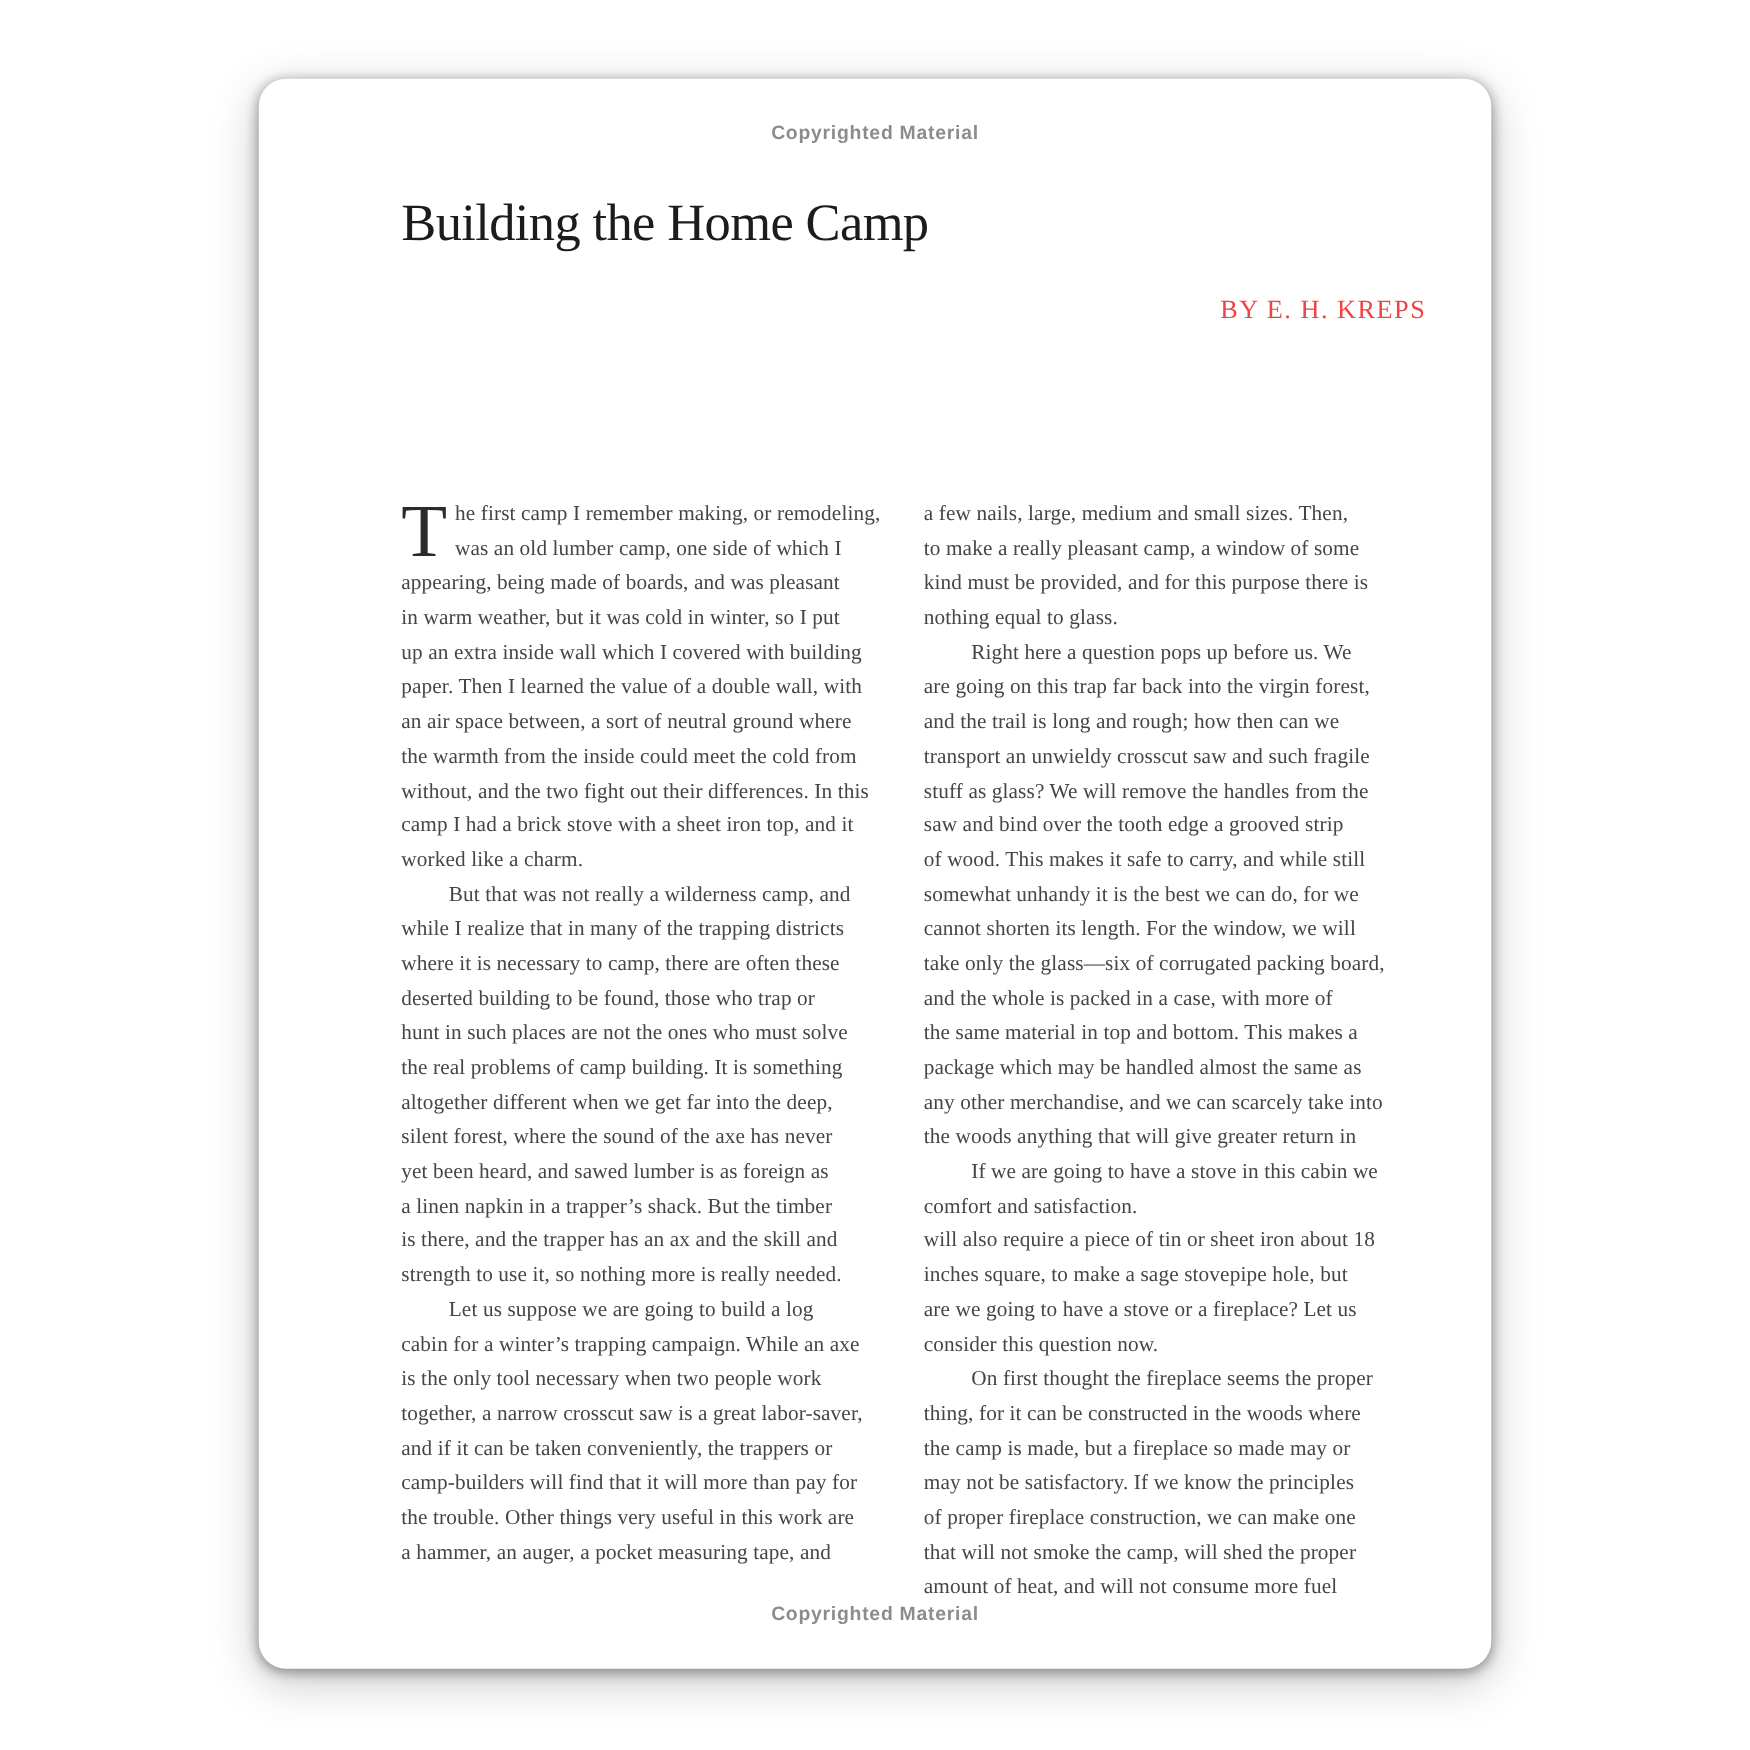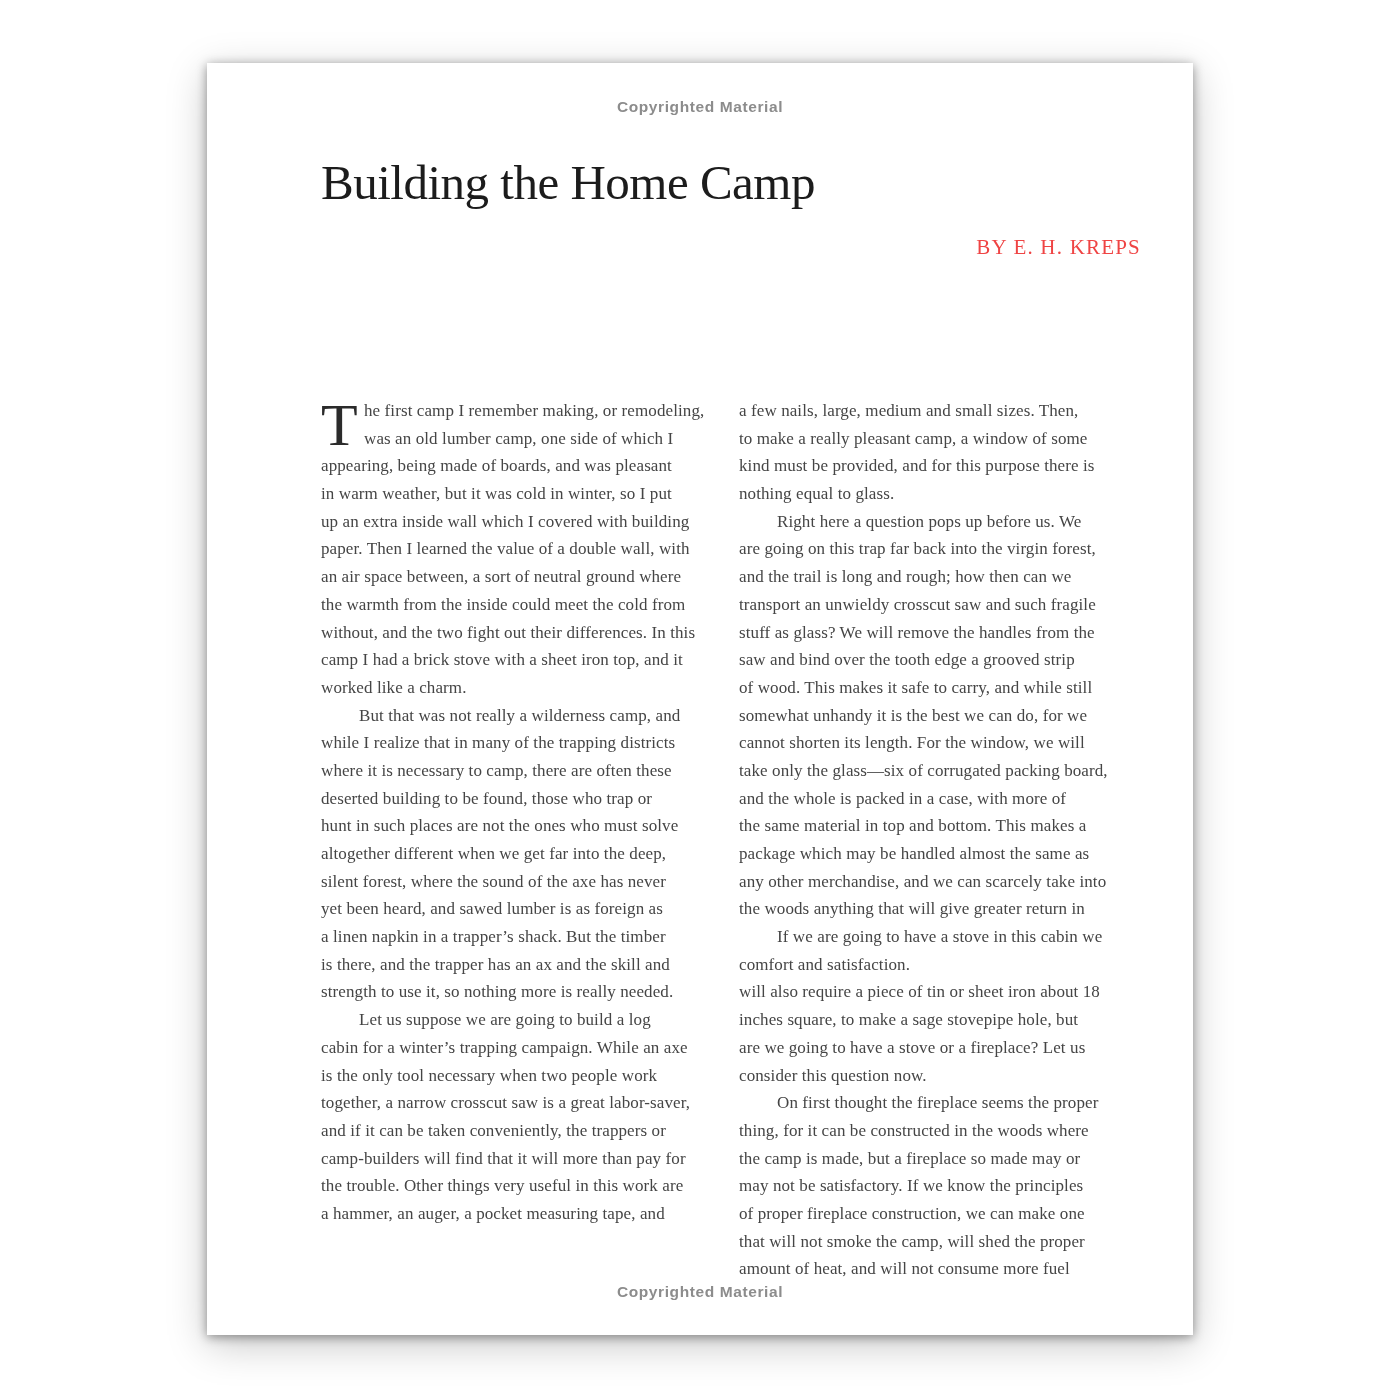--- a/index.html
+++ b/index.html
@@ -9,37 +9,38 @@
     font-family:"Liberation Serif", serif;
     position:relative;
     overflow:hidden;
   }
   .page{
     position:absolute;
     left:207px;top:63px;
     width:986px;height:1272px;
     background:#ffffff;
     box-shadow:0 2px 10px rgba(0,0,0,0.40), 0 10px 38px rgba(0,0,0,0.22);
+    border-radius:22px;
   }
   .copy-note{
     position:absolute;
     left:0;width:100%;
     text-align:center;
     font-family:"Liberation Sans", sans-serif;
     font-weight:bold;
     font-size:15.5px;
     letter-spacing:0.6px;
     color:#8c8c8c;
   }
   .copy-header{top:35px;}
   .copy-footer{top:1220px;}
   .title{
     position:absolute;
     left:114px;top:93px;
-    font-size:49px;
+    font-size:42px;
     line-height:1.1;
     color:#1c1c1c;
     letter-spacing:-0.5px;
     font-weight:normal;
   }
   .byline{
     position:absolute;
     right:52px;top:172px;
     font-size:21px;
     letter-spacing:1.2px;
@@ -93,20 +94,21 @@
       <div class="line">an air space between, a sort of neutral ground where</div>
       <div class="line">the warmth from the inside could meet the cold from</div>
       <div class="line">without, and the two fight out their differences. In this</div>
       <div class="line">camp I had a brick stove with a sheet iron top, and it</div>
       <div class="line">worked like a charm.</div>
       <div class="line indent">But that was not really a wilderness camp, and</div>
       <div class="line">while I realize that in many of the trapping districts</div>
       <div class="line">where it is necessary to camp, there are often these</div>
       <div class="line">deserted building to be found, those who trap or</div>
       <div class="line">hunt in such places are not the ones who must solve</div>
+      <div class="line">the real problems of camp building. It is something</div>
       <div class="line">altogether different when we get far into the deep,</div>
       <div class="line">silent forest, where the sound of the axe has never</div>
       <div class="line">yet been heard, and sawed lumber is as foreign as</div>
       <div class="line">a linen napkin in a trapper’s shack. But the timber</div>
       <div class="line">is there, and the trapper has an ax and the skill and</div>
       <div class="line">strength to use it, so nothing more is really needed.</div>
       <div class="line indent">Let us suppose we are going to build a log</div>
       <div class="line">cabin for a winter’s trapping campaign. While an axe</div>
       <div class="line">is the only tool necessary when two people work</div>
       <div class="line">together, a narrow crosscut saw is a great labor-saver,</div>

